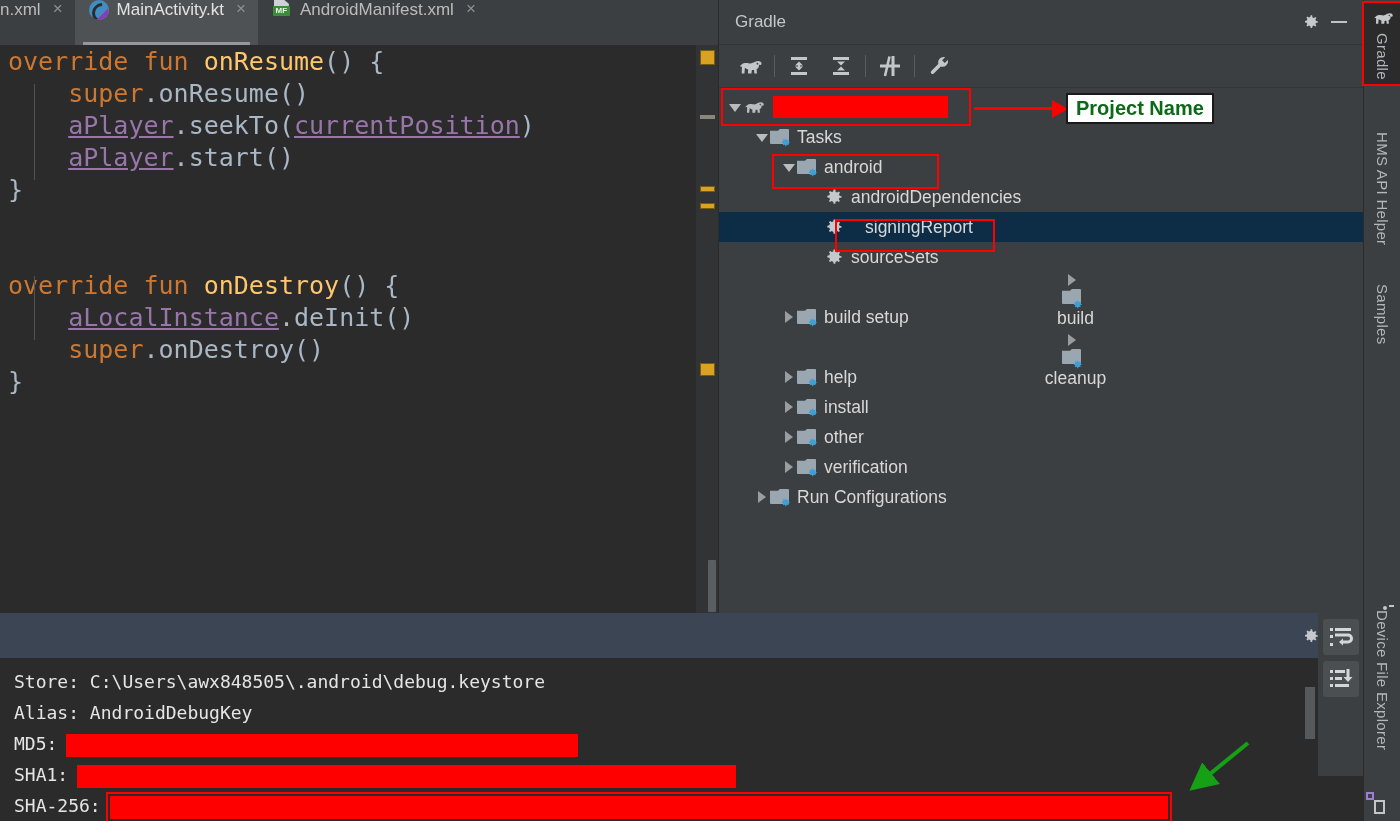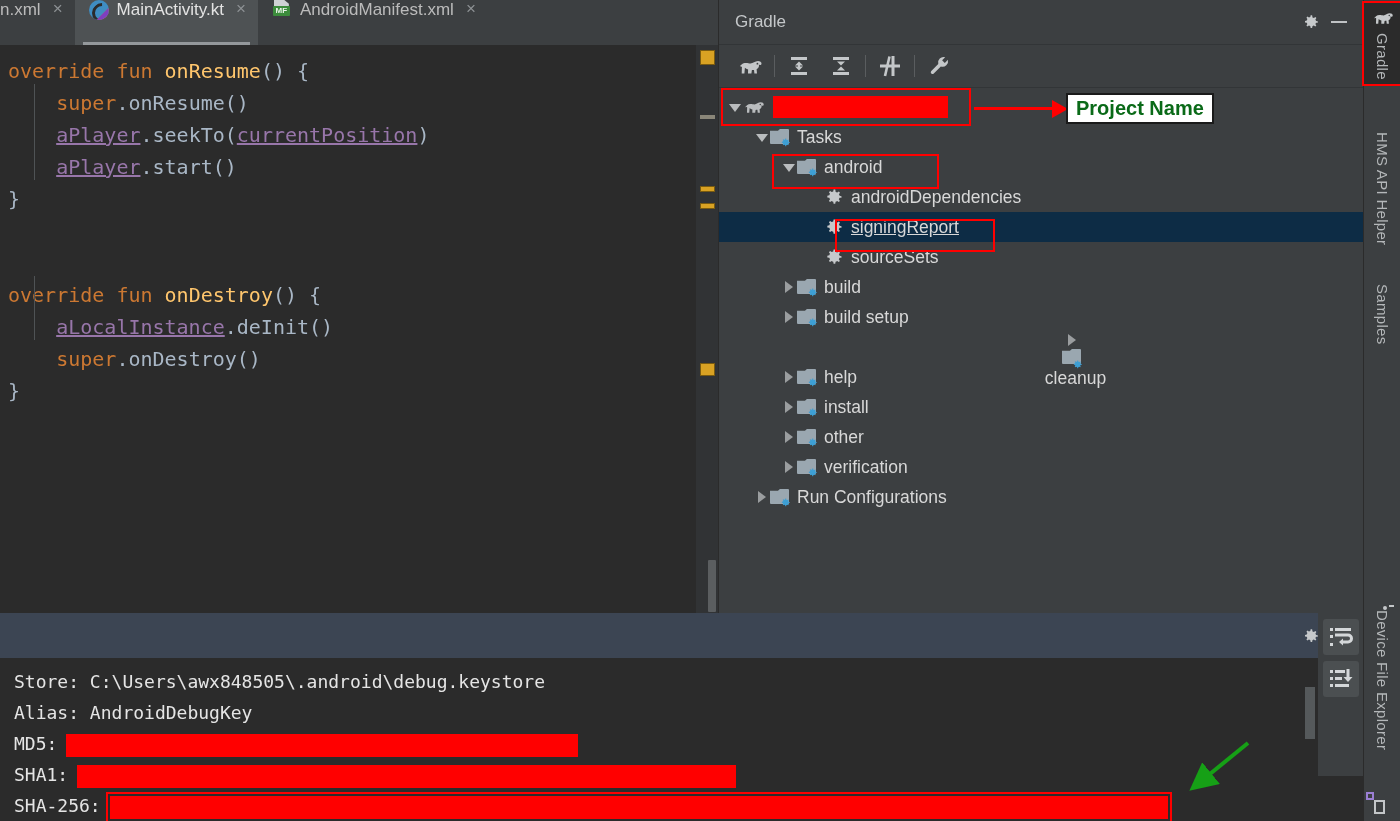--- a/index.html
+++ b/index.html
@@ -64,22 +64,22 @@
     font-family: "Liberation Sans", sans-serif;
   }
 
   
   .editor {
     position: absolute; left: 0; top: 45px; width: 718px; height: 568px;
     background: #2b2b2b; overflow: hidden;
   }
   .code {
     font-family: "DejaVu Sans Mono", monospace;
-    font-size: 20px; line-height: 32px; white-space: pre;
-    padding-top: 10px; position: relative;
+    font-size: 25px; line-height: 32px; white-space: pre;
+    padding-top: 1px; position: relative;
   }
   .code .ln { padding-left: 8px; height: 32px; position: relative; }
   .guide {
     position: absolute; left: 34px; width: 1px; background: #4f5355;
   }
   .kw   { color: #cc7832; }
   .fn   { color: #ffc66d; }
   .pl   { color: #a9b7c6; }
   .prop { color: #9876aa; text-decoration: underline; text-decoration-color:#9876aa;}
   .brc  { color: #a9b7c6; }
@@ -381,30 +381,30 @@
           <span class="ic-task"><svg width="20" height="20" viewBox="0 0 24 24">
               <path fill="#c6c9cb" d="M12 8a4 4 0 100 8 4 4 0 000-8zm0 6a2 2 0 110-4 2 2 0 010 4zM21 13v-2l-2.3-.4a6.9 6.9 0 00-.8-1.9l1.3-1.9-1.4-1.4-1.9 1.3a6.9 6.9 0 00-1.9-.8L13.5 3h-2l-.4 2.3c-.7.2-1.3.4-1.9.8L7.3 4.8 5.9 6.2l1.3 1.9c-.4.6-.6 1.2-.8 1.9L4 10.5v2l2.4.4c.2.7.4 1.3.8 1.9l-1.3 1.9 1.4 1.4 1.9-1.3c.6.4 1.2.6 1.9.8l.4 2.4h2l.4-2.4c.7-.2 1.3-.4 1.9-.8l1.9 1.3 1.4-1.4-1.3-1.9c.4-.6.6-1.2.8-1.9L21 13z"></path>
             </svg></span>
           <span style="margin-left:7px;">androidDependencies</span>
         </div>
         <div class="trow selected" style="padding-left: 89px;">
           <span class="twist "></span>
           <span class="ic-task"><svg width="20" height="20" viewBox="0 0 24 24">
               <path fill="#c6c9cb" d="M12 8a4 4 0 100 8 4 4 0 000-8zm0 6a2 2 0 110-4 2 2 0 010 4zM21 13v-2l-2.3-.4a6.9 6.9 0 00-.8-1.9l1.3-1.9-1.4-1.4-1.9 1.3a6.9 6.9 0 00-1.9-.8L13.5 3h-2l-.4 2.3c-.7.2-1.3.4-1.9.8L7.3 4.8 5.9 6.2l1.3 1.9c-.4.6-.6 1.2-.8 1.9L4 10.5v2l2.4.4c.2.7.4 1.3.8 1.9l-1.3 1.9 1.4 1.4 1.9-1.3c.6.4 1.2.6 1.9.8l.4 2.4h2l.4-2.4c.7-.2 1.3-.4 1.9-.8l1.9 1.3 1.4-1.4-1.3-1.9c.4-.6.6-1.2.8-1.9L21 13z"></path>
             </svg></span>
-          <span style="margin-left:7px;text-decoration:underline;">signingReport</span>
+          <span style="margin-left:21px;">signingReport</span>
         </div>
         <div class="trow" style="padding-left: 89px;">
           <span class="twist "></span>
           <span class="ic-task"><svg width="20" height="20" viewBox="0 0 24 24">
               <path fill="#c6c9cb" d="M12 8a4 4 0 100 8 4 4 0 000-8zm0 6a2 2 0 110-4 2 2 0 010 4zM21 13v-2l-2.3-.4a6.9 6.9 0 00-.8-1.9l1.3-1.9-1.4-1.4-1.9 1.3a6.9 6.9 0 00-1.9-.8L13.5 3h-2l-.4 2.3c-.7.2-1.3.4-1.9.8L7.3 4.8 5.9 6.2l1.3 1.9c-.4.6-.6 1.2-.8 1.9L4 10.5v2l2.4.4c.2.7.4 1.3.8 1.9l-1.3 1.9 1.4 1.4 1.9-1.3c.6.4 1.2.6 1.9.8l.4 2.4h2l.4-2.4c.7-.2 1.3-.4 1.9-.8l1.9 1.3 1.4-1.4-1.3-1.9c.4-.6.6-1.2.8-1.9L21 13z"></path>
             </svg></span>
           <span style="margin-left:7px;">sourceSets</span>
         </div>
-        <div class="trow" style="padding-left: 62px;">
+        <div class="trow" style="padding-left: 62px; flex-direction: column;">
           <span class="twist right"></span>
           <span class="ic-folder">
             <span class="fbody"></span>
             <svg class="fgear" viewBox="0 0 24 24">
               <path fill="#3d9fd4" d="M12 8a4 4 0 100 8 4 4 0 000-8zm0 6a2 2 0 110-4 2 2 0 010 4zM21 13v-2l-2.3-.4a6.9 6.9 0 00-.8-1.9l1.3-1.9-1.4-1.4-1.9 1.3a6.9 6.9 0 00-1.9-.8L13.5 3h-2l-.4 2.3c-.7.2-1.3.4-1.9.8L7.3 4.8 5.9 6.2l1.3 1.9c-.4.6-.6 1.2-.8 1.9L4 10.5v2l2.4.4c.2.7.4 1.3.8 1.9l-1.3 1.9 1.4 1.4 1.9-1.3c.6.4 1.2.6 1.9.8l.4 2.4h2l.4-2.4c.7-.2 1.3-.4 1.9-.8l1.9 1.3 1.4-1.4-1.3-1.9c.4-.6.6-1.2.8-1.9L21 13z"></path>
             </svg>
           </span>
           <span style="margin-left:7px;">build</span>
         </div>
         <div class="trow" style="padding-left: 62px;">

